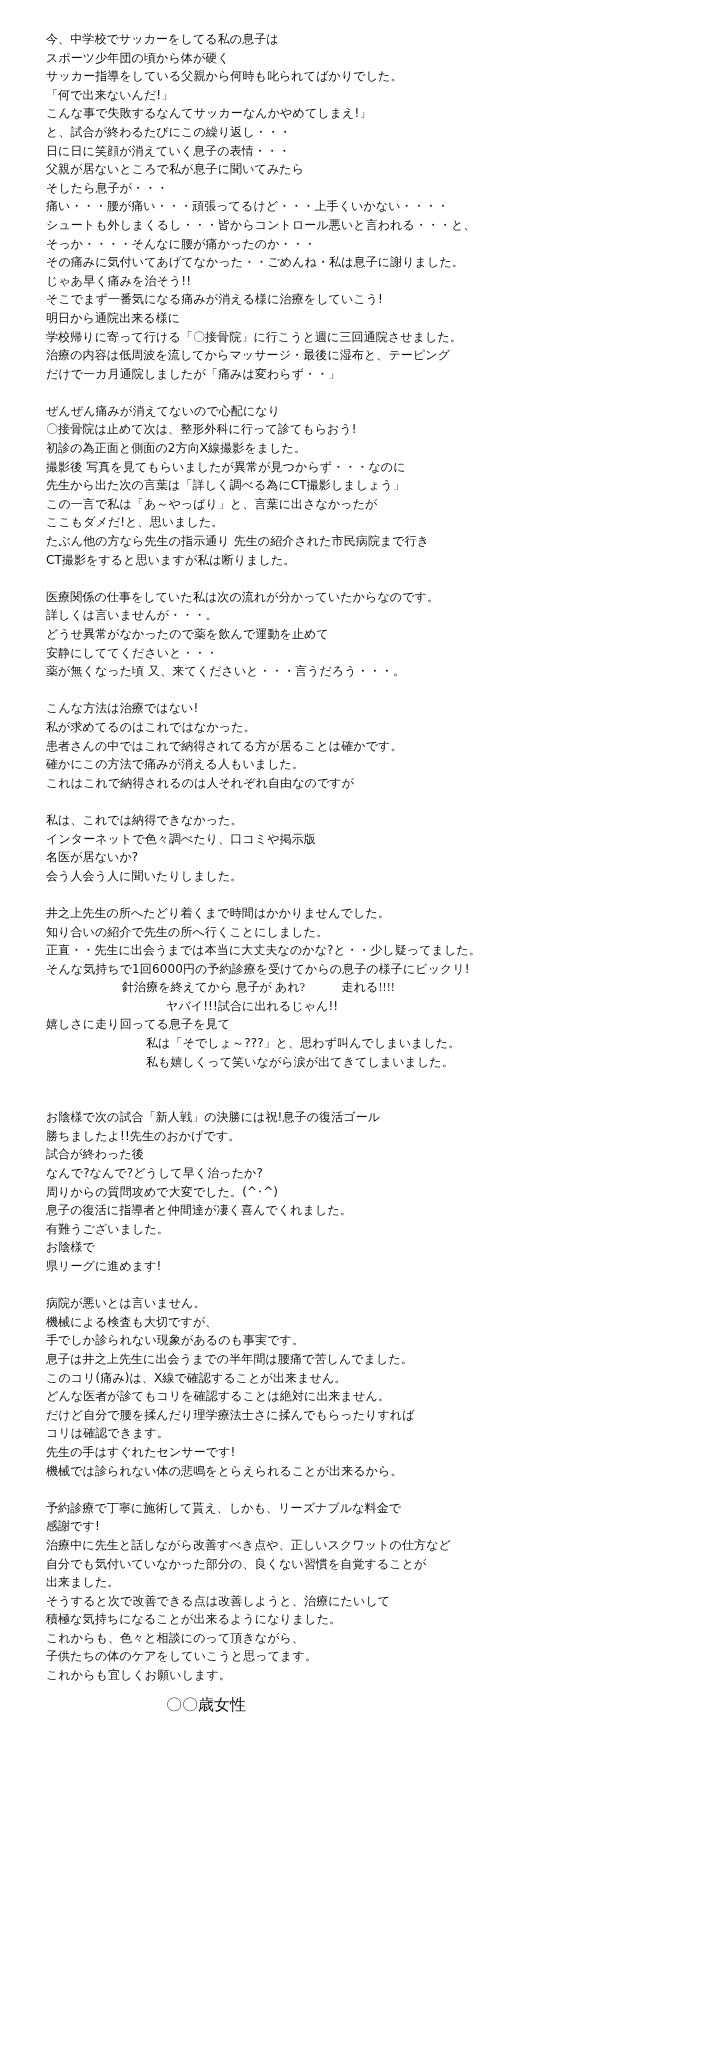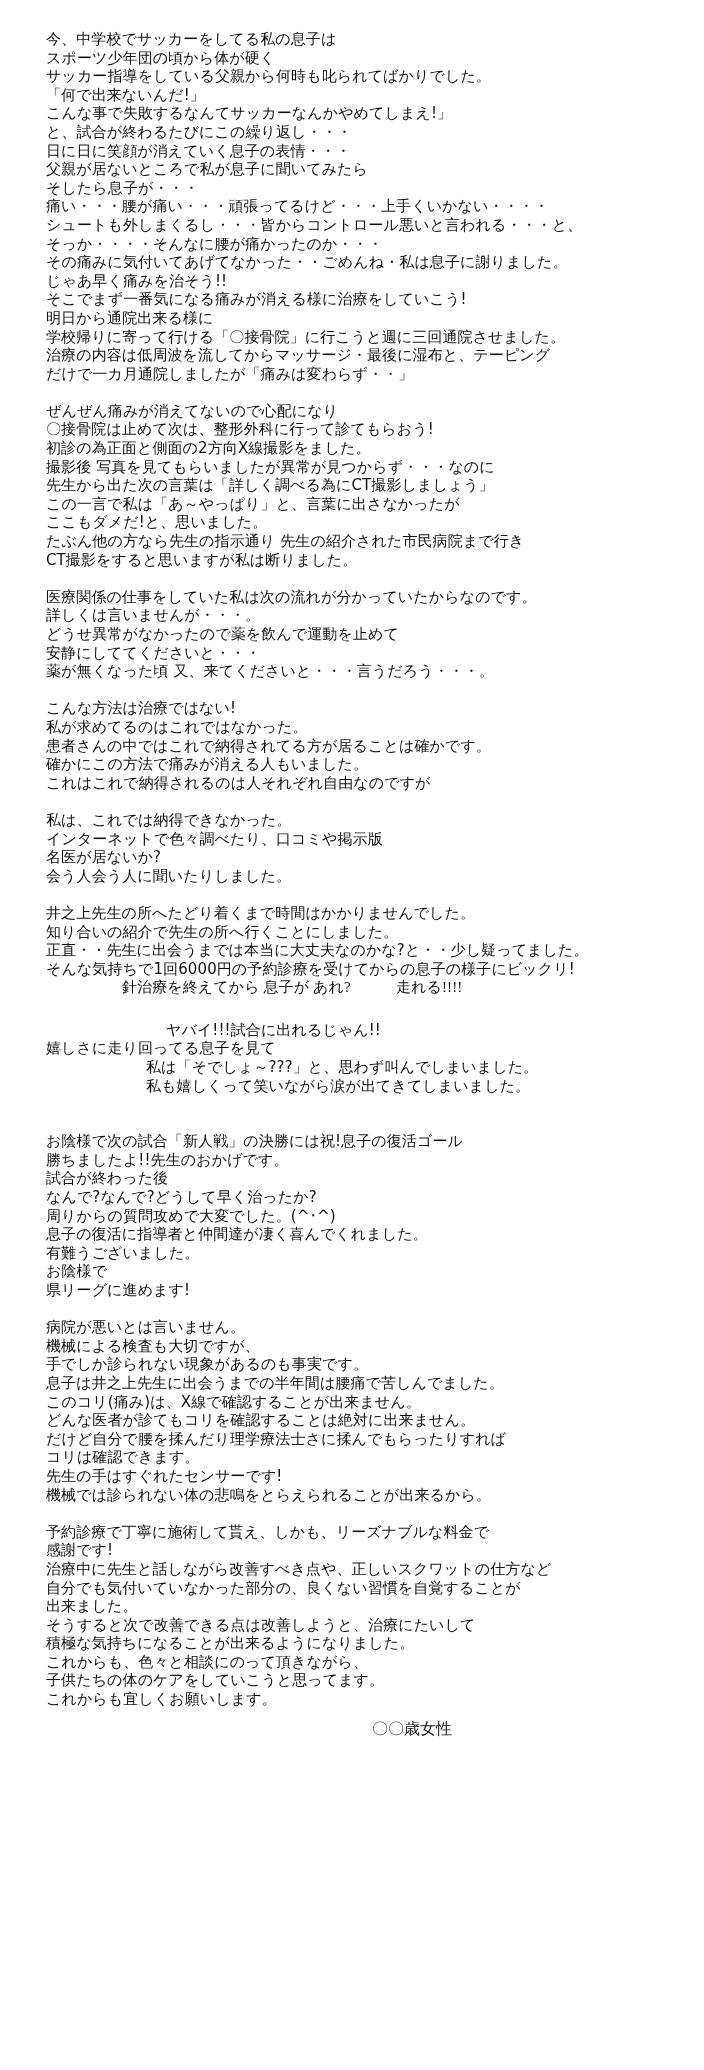--- a/index.html
+++ b/index.html
@@ -11,39 +11,38 @@
     font-family: "DejaVu Sans", "Liberation Sans", sans-serif;
     color: #111111;
   }
   .page {
     position: relative;
     width: 704px;
     min-height: 2070px;
     padding: 30px 46px 24px 46px;
   }
   .doc {
-    font-size: 15px;
+    font-size: 12px;
     line-height: 18.6px;
     letter-spacing: 0.1px;
     white-space: pre-wrap;
     word-break: break-all;
   }
   .para {
     margin: 0;
     padding: 0;
     white-space: pre-wrap;
   }
   .gap { height: 18.6px; }
   .gap-big { height: 37px; }
   .indent-1 { padding-left: 76px; font-family: Liberation Serif, serif; }
-  .indent-2 { padding-left: 120px; margin-top: 24px; }
+  .indent-2 { padding-left: 120px; }
   .indent-3 { padding-left: 100px; }
   .sig {
     margin-top: 10px;
-    text-align: center;
     padding-left: 120px;
     white-space: pre-wrap;
   }
 </style>
 </head>
 <body>
 
 <div class="page">
   <div class="doc" id="doc-root"><div class="para"><div>今、中学校でサッカーをしてる私の息子は</div><div>スポーツ少年団の頃から体が硬く</div><div>サッカー指導をしている父親から何時も叱られてばかりでした。</div><div>「何で出来ないんだ!」</div><div>こんな事で失敗するなんてサッカーなんかやめてしまえ!」</div><div>と、試合が終わるたびにこの繰り返し・・・</div><div>日に日に笑顔が消えていく息子の表情・・・</div><div>父親が居ないところで私が息子に聞いてみたら</div><div>そしたら息子が・・・</div><div>痛い・・・腰が痛い・・・頑張ってるけど・・・上手くいかない・・・・</div><div>シュートも外しまくるし・・・皆からコントロール悪いと言われる・・・と、</div><div>そっか・・・・そんなに腰が痛かったのか・・・</div><div>その痛みに気付いてあげてなかった・・ごめんね・私は息子に謝りました。</div><div>じゃあ早く痛みを治そう!!</div><div>そこでまず一番気になる痛みが消える様に治療をしていこう!</div><div>明日から通院出来る様に</div><div>学校帰りに寄って行ける「〇接骨院」に行こうと週に三回通院させました。</div><div>治療の内容は低周波を流してからマッサージ・最後に湿布と、テーピング</div><div>だけで一カ月通院しましたが「痛みは変わらず・・」</div></div><div class="gap"></div><div class="para"><div>ぜんぜん痛みが消えてないので心配になり</div><div>〇接骨院は止めて次は、整形外科に行って診てもらおう!</div><div>初診の為正面と側面の2方向X線撮影をました。</div><div>撮影後 写真を見てもらいましたが異常が見つからず・・・なのに</div><div>先生から出た次の言葉は「詳しく調べる為にCT撮影しましょう」</div><div>この一言で私は「あ～やっぱり」と、言葉に出さなかったが</div><div>ここもダメだ!と、思いました。</div><div>たぶん他の方なら先生の指示通り 先生の紹介された市民病院まで行き</div><div>CT撮影をすると思いますが私は断りました。</div></div><div class="gap"></div><div class="para"><div>医療関係の仕事をしていた私は次の流れが分かっていたからなのです。</div><div>詳しくは言いませんが・・・。</div><div>どうせ異常がなかったので薬を飲んで運動を止めて</div><div>安静にしててくださいと・・・</div><div>薬が無くなった頃 又、来てくださいと・・・言うだろう・・・。</div></div><div class="gap"></div><div class="para"><div>こんな方法は治療ではない!</div><div>私が求めてるのはこれではなかった。</div><div>患者さんの中ではこれで納得されてる方が居ることは確かです。</div><div>確かにこの方法で痛みが消える人もいました。</div><div>これはこれで納得されるのは人それぞれ自由なのですが</div></div><div class="gap"></div><div class="para"><div>私は、これでは納得できなかった。</div><div>インターネットで色々調べたり、口コミや掲示版</div><div>名医が居ないか?</div><div>会う人会う人に聞いたりしました。</div></div><div class="gap"></div><div class="para"><div>井之上先生の所へたどり着くまで時間はかかりませんでした。</div><div>知り合いの紹介で先生の所へ行くことにしました。</div><div>正直・・先生に出会うまでは本当に大丈夫なのかな?と・・少し疑ってました。</div><div>そんな気持ちで1回6000円の予約診療を受けてからの息子の様子にビックリ!</div></div><div class="para indent-1"><div>針治療を終えてから 息子が あれ?　　　走れる!!!!</div></div><div class="para indent-2"><div>ヤバイ!!!試合に出れるじゃん!!</div></div><div class="para"><div>嬉しさに走り回ってる息子を見て</div></div><div class="para indent-3"><div>私は「そでしょ～???」と、思わず叫んでしまいました。</div><div>私も嬉しくって笑いながら涙が出てきてしまいました。</div></div><div class="gap-big"></div><div class="para"><div>お陰様で次の試合「新人戦」の決勝には祝!息子の復活ゴール</div><div>勝ちましたよ!!先生のおかげです。</div><div>試合が終わった後</div><div>なんで?なんで?どうして早く治ったか?</div><div>周りからの質問攻めで大変でした。(^･^)</div><div>息子の復活に指導者と仲間達が凄く喜んでくれました。</div><div>有難うございました。</div><div>お陰様で</div><div>県リーグに進めます!</div></div><div class="gap"></div><div class="para"><div>病院が悪いとは言いません。</div><div>機械による検査も大切ですが、</div><div>手でしか診られない現象があるのも事実です。</div><div>息子は井之上先生に出会うまでの半年間は腰痛で苦しんでました。</div><div>このコリ(痛み)は、X線で確認することが出来ません。</div><div>どんな医者が診てもコリを確認することは絶対に出来ません。</div><div>だけど自分で腰を揉んだり理学療法士さに揉んでもらったりすれば</div><div>コリは確認できます。</div><div>先生の手はすぐれたセンサーです!</div><div>機械では診られない体の悲鳴をとらえられることが出来るから。</div></div><div class="gap"></div><div class="para"><div>予約診療で丁寧に施術して貰え、しかも、リーズナブルな料金で</div><div>感謝です!</div><div>治療中に先生と話しながら改善すべき点や、正しいスクワットの仕方など</div><div>自分でも気付いていなかった部分の、良くない習慣を自覚することが</div><div>出来ました。</div><div>そうすると次で改善できる点は改善しようと、治療にたいして</div><div>積極な気持ちになることが出来るようになりました。</div><div>これからも、色々と相談にのって頂きながら、</div><div>子供たちの体のケアをしていこうと思ってます。</div><div>これからも宜しくお願いします。</div></div></div>
   <div class="sig">〇〇歳女性</div>

